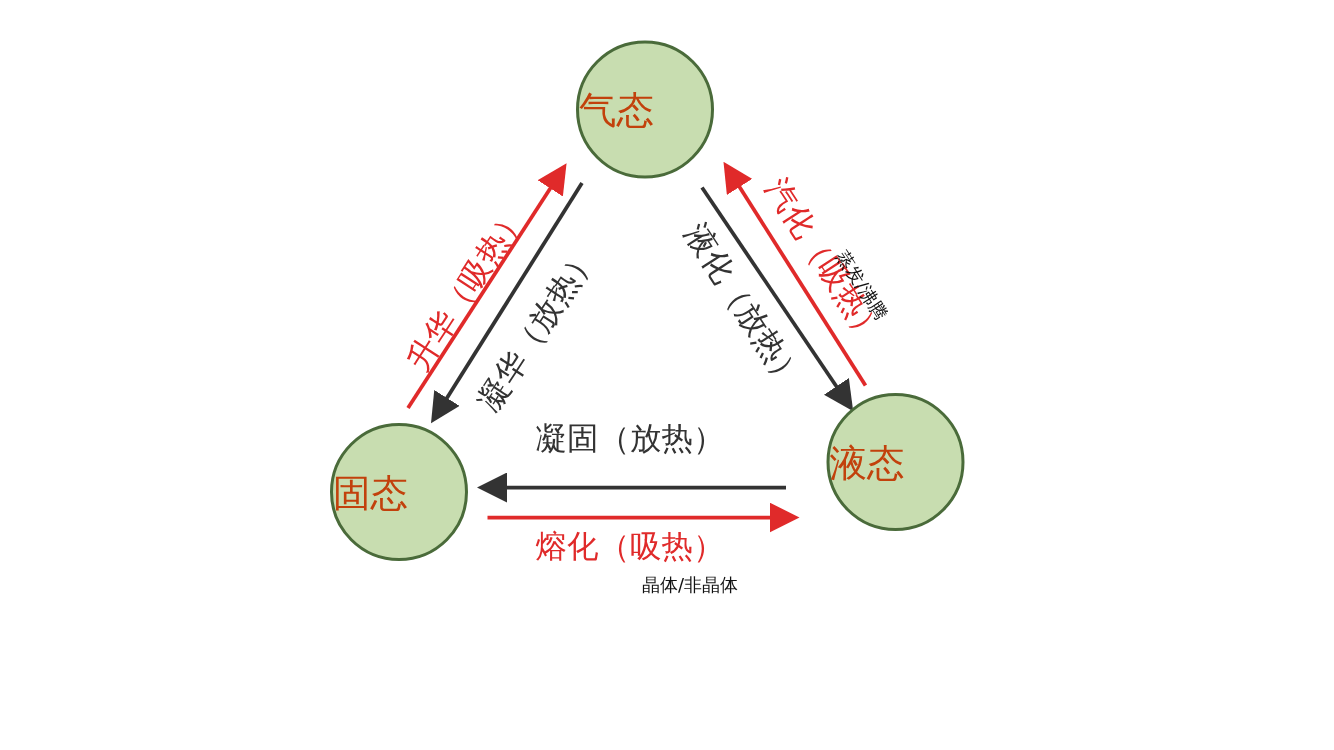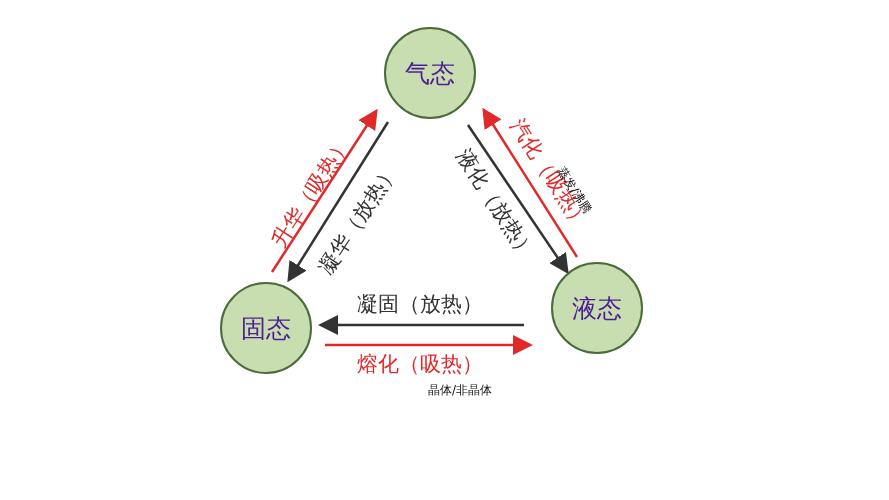--- a/index.html
+++ b/index.html
@@ -1,18 +1,18 @@
 <!DOCTYPE html>
 <html><head>
 <meta charset="utf-8">
 <style>
   html,body{margin:0;padding:0;background:#ffffff;}
   body{width:889px;height:500px;position:relative;overflow:hidden;font-family:"DejaVu Sans",sans-serif;}
   svg{position:absolute;left:0;top:0;}
-  .node{position:absolute;width:92px;height:92px;border-radius:50%;background:#c8ddb0;border:2px solid #4a6b3a;box-sizing:border-box;display:flex;align-items:center;justify-content:center;font-size:25px;color:#4c1d95;}
+  .node{position:absolute;width:92px;height:92px;border-radius:50%;background:#c8ddb0;border:2px solid #4a6b3a;box-sizing:border-box;display:flex;align-items:center;font-size:25px;color:#c2410c;}
   .lbl{position:absolute;white-space:nowrap;font-size:21px;transform-origin:center center;}
   .red{color:#e02a2a;}
   .dark{color:#333333;}
   .small{position:absolute;white-space:nowrap;font-size:12px;color:#111;transform-origin:center center;}
 </style>
 </head>
 <body>
 
 <svg width="889" height="500">
   <defs>
@@ -45,15 +45,15 @@
   </div>
 <div class="node" style="left:551px;top:262px;">
     <span>液态</span>
   </div>
 
 <div class="lbl red" style="left:248px;top:178px;transform:rotate(-57deg);">升华（吸热）</div>
 <div class="lbl dark" style="left:295px;top:205px;transform:rotate(-57deg);">凝华（放热）</div>
 <div class="lbl red" style="left:487px;top:160px;transform:rotate(57deg);">汽化（吸热）</div>
 <div class="small" style="left:548px;top:182px;transform:rotate(57deg);">蒸发/沸腾</div>
 <div class="lbl dark" style="left:433px;top:190px;transform:rotate(57deg);">液化（放热）</div>
-<div class="lbl dark" style="left:357px;top:290px;">凝固（放热）</div>
+<div class="lbl dark" style="left:357px;top:278px;">凝固（放热）</div>
 <div class="lbl red" style="left:357px;top:350px;text-align:center;">熔化（吸热）</div>
 <div class="small" style="left:428px;top:382px;">晶体/非晶体</div>
 
 </body></html>

